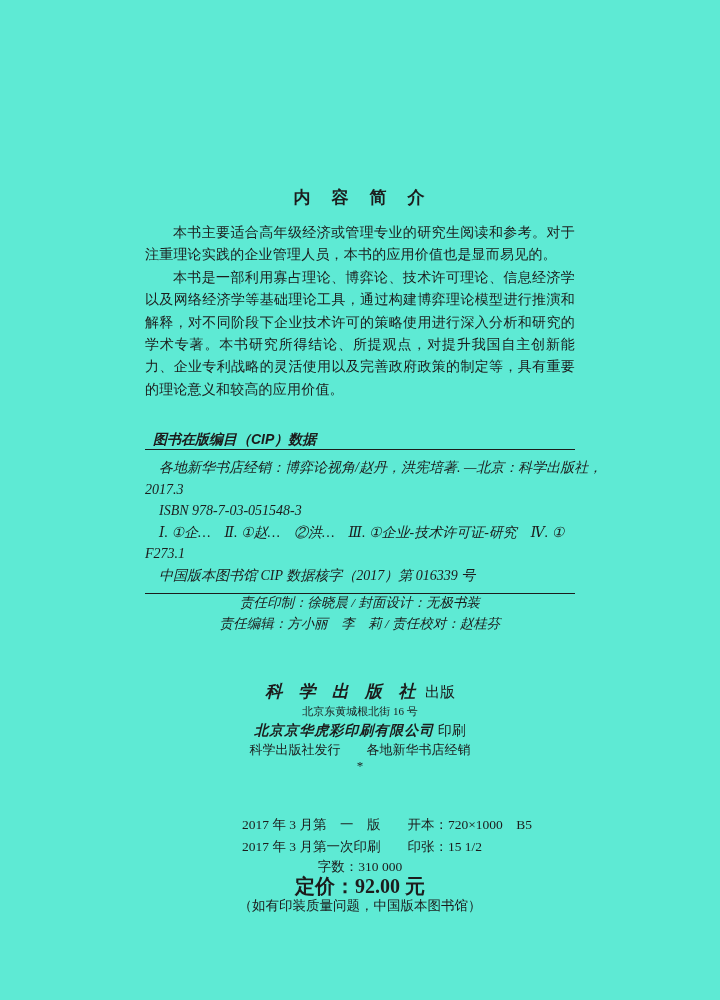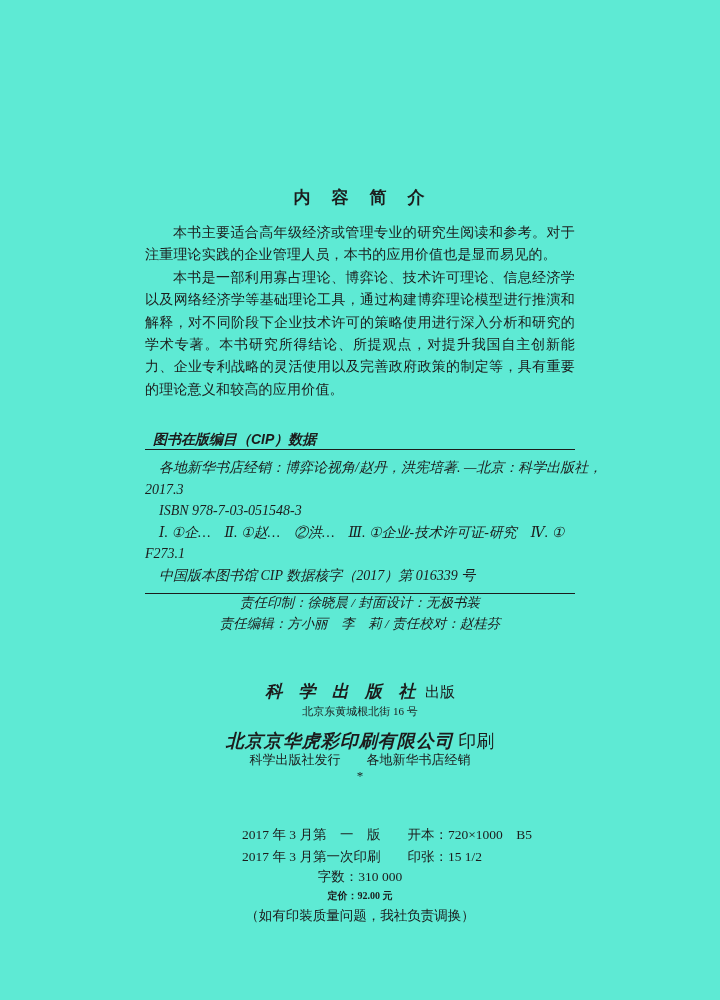--- a/index.html
+++ b/index.html
@@ -87,33 +87,33 @@
   .publisher-name {
     font-weight: bold;
     font-style: italic;
     font-size: 17px;
     letter-spacing: 6px;
   }
   .publisher-role { font-size: 15px; }
   .address-line  { line-height: 16px; font-size: 11px; }
   .postcode-line { line-height: 14px; font-size: 11px; }
   .website-line  { line-height: 17px; font-size: 13.5px; font-weight: bold; }
-  .printer-line  { line-height: 20px; margin-top: 12px; font-size: 18px; }
+  .printer-line  { line-height: 20px; margin-top: 2px; font-size: 14px; }
   .printer-name  { font-weight: bold; font-style: italic; letter-spacing: 1px; }
   .distribution-line { line-height: 18px; font-size: 13px; }
   .asterisk-line { line-height: 13px; font-size: 13px; }
   .edition-block {
     text-align: left;
     padding-left: 97px;
     line-height: 21.5px;
     font-size: 13.5px;
     margin-top: 42px;
   }
   .wordcount-line { line-height: 19px; }
-  .price-line { line-height: 20px; font-size: 10px; font-weight: bold; }
+  .price-line { line-height: 20px; font-size: 20px; font-weight: bold; }
   .note-line  { line-height: 19px; }
 </style>
 </head>
 <body>
 
 <div class="page">
 
   <section class="intro">
     <div class="intro-title hei">内　容　简　介</div>
     <p class="intro-para">本书主要适合高年级经济或管理专业的研究生阅读和参考。对于注重理论实践的企业管理人员，本书的应用价值也是显而易见的。</p>
@@ -150,16 +150,16 @@
       <span>印刷</span>
     </div>
     <div class="distribution-line">科学出版社发行　　各地新华书店经销</div>
     <div class="asterisk-line">*</div>
     <div class="edition-block">
       <div>2017 年 3 月第　一　版　　开本：720×1000　B5</div>
       <div>2017 年 3 月第一次印刷　　印张：15 1/2</div>
     </div>
     <div class="wordcount-line">字数：310 000</div>
     <div class="price-line">定价：92.00 元</div>
-    <div class="note-line">（如有印装质量问题，我社负责调换）</div>
+    <div class="note-line">（如有印装质量问题，中国版本图书馆）</div>
   </section>
 
 </div>
 
 </body></html>

